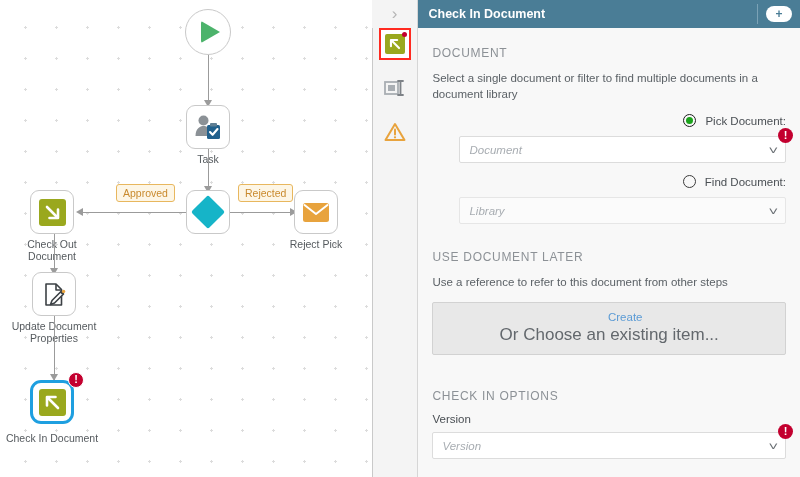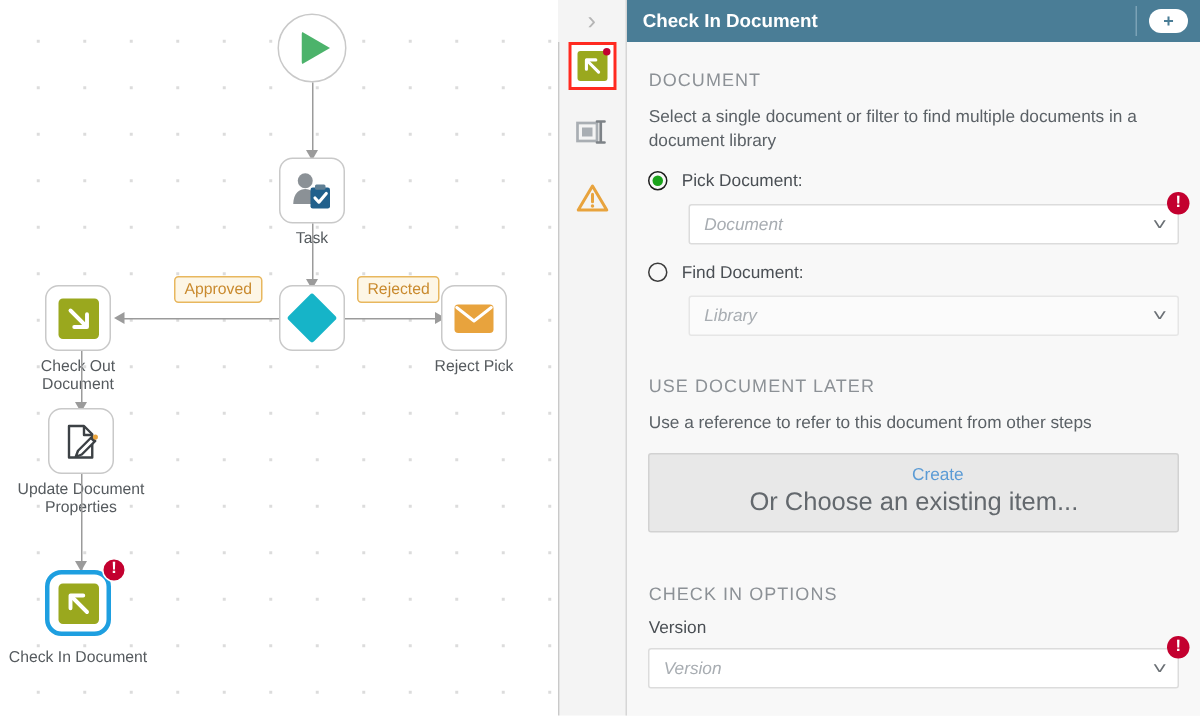--- a/index.html
+++ b/index.html
@@ -92,21 +92,21 @@
   .plus-pill{
     position:absolute;right:8px;top:6px;width:26px;height:16px;border-radius:8px;background:#ffffff;
     display:flex;align-items:center;justify-content:center;color:#4a7d96;font-size:12px;font-weight:bold;line-height:1;
   }
   .panel-body{flex:1 1 auto;padding:0 14px;overflow:hidden;background:#f8f8f8;}
 
   .sect-title{
     font-size:12px;color:#8c9196;letter-spacing:.7px;margin:18px 0 10px;
   }
   .sect-desc{font-size:11.5px;color:#5b6166;line-height:16px;margin:0 0 12px;}
-  .radio-row{display:flex;align-items:center;gap:9px;margin:0 0 9px;}
+  .radio-row{display:flex;align-items:center;gap:9px;margin:0 0 9px;justify-content:flex-end;}
   .radio{
     width:13px;height:13px;border-radius:50%;border:1.6px solid #3b3b3b;box-sizing:border-box;
     display:flex;align-items:center;justify-content:center;flex:0 0 auto;
   }
   .radio.on{border-color:#1d1d1d;}
   .radio .dot{width:7px;height:7px;border-radius:50%;background:#1ba31b;}
   .radio-label{font-size:11.5px;color:#4a4f54;}
 
   .field-wrap{position:relative;margin:0 0 12px;padding-left:27px;}
   .select{

